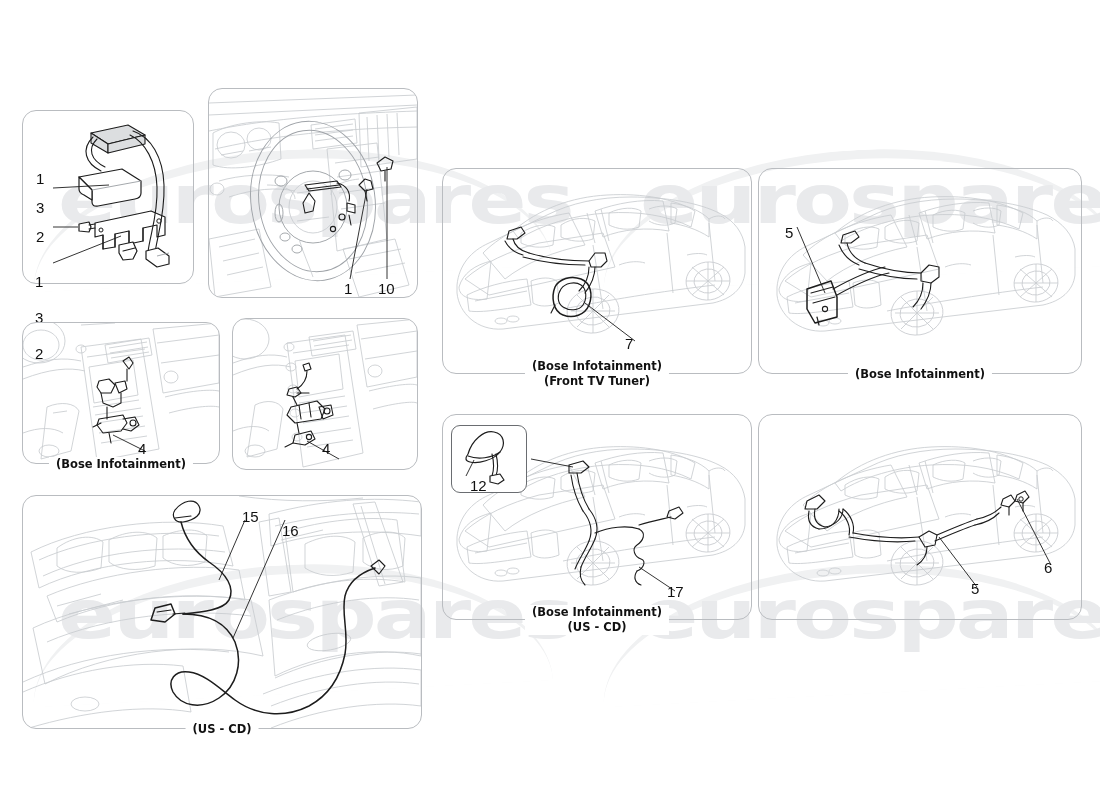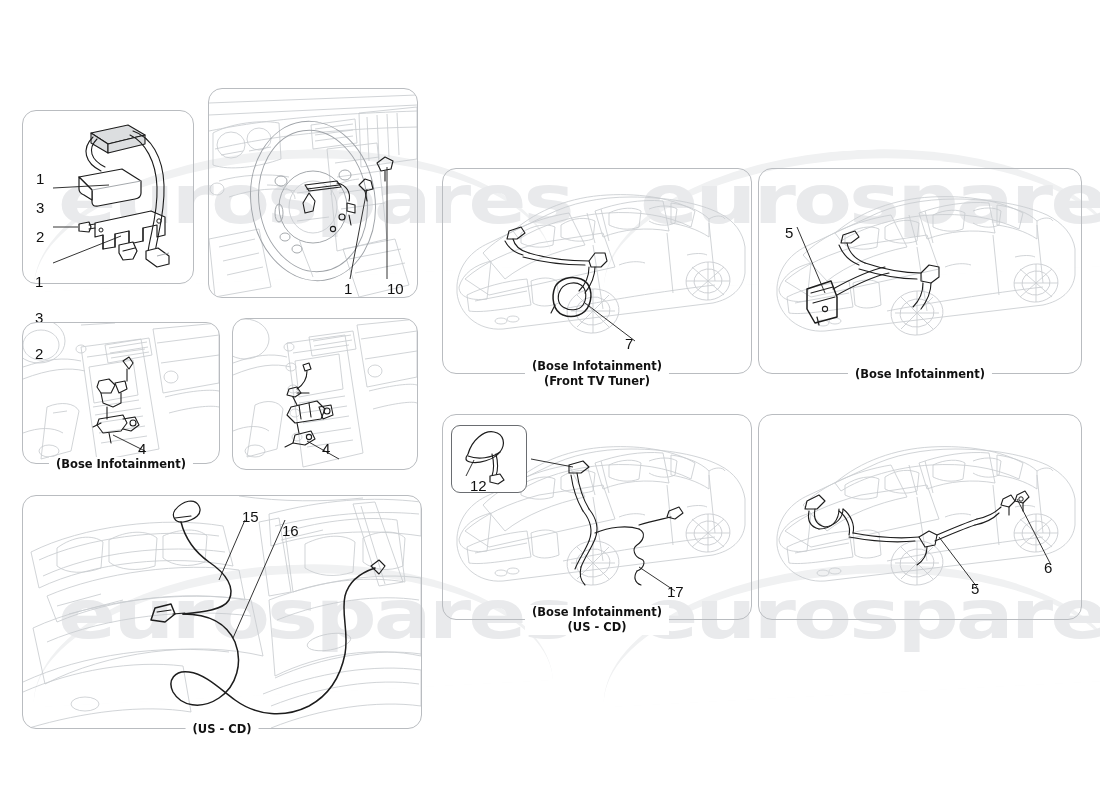--- a/index.html
+++ b/index.html
@@ -264,21 +264,21 @@
         </g>
 
         <g>
           <path class="lead" d="M158 100 L141 190"></path>
           <path class="lead" d="M178 78 L178 190"></path>
         </g>
       </svg>
     </div>
   </div>
   <div class="num" style="left:344px;top:281px;z-index:8;">1</div>
-  <div class="num" style="left:387px;top:281px;z-index:8;">10</div>
+  <div class="num" style="left:378px;top:281px;z-index:8;">10</div>
 
   <div class="panel" style="left:22px;top:322px;width:196px;height:140px;">
     <div class="art">
       <svg width="196" height="140" viewBox="0 0 196 140">
         <g>
           <ellipse class="lt" cx="16" cy="18" rx="26" ry="22"></ellipse>
           <ellipse class="lt" cx="18" cy="22" rx="18" ry="15"></ellipse>
           <path class="lt" d="M0 44 C24 36 40 34 58 38"></path>
           <path class="lt" d="M0 56 C26 46 46 44 62 48"></path>
 

